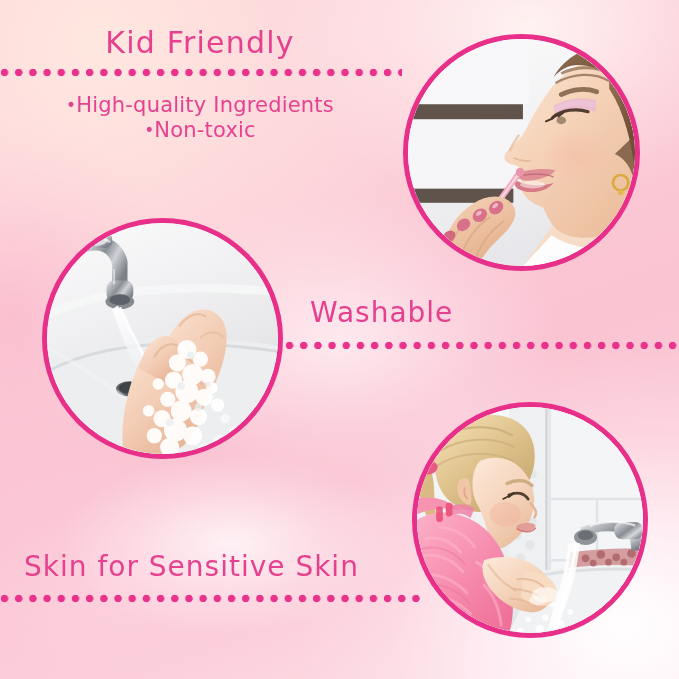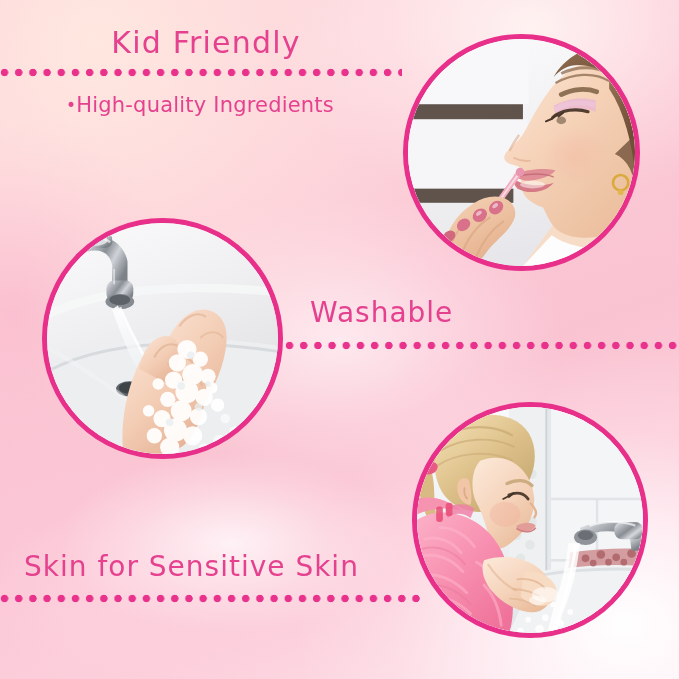--- a/index.html
+++ b/index.html
@@ -88,21 +88,20 @@
     text-align: center;
   }
 
   #heading-kid-friendly {
     left: 0;
     top: 28px;
     width: 400px;
     text-align: center;
     font-size: 30px;
     letter-spacing: 1.2px;
-    padding-left: 6px;
   }
 
   #bullet-list {
     position: absolute;
     left: 0;
     top: 93px;
     width: 400px;
     text-align: center;
   }
   #bullet-list .bullet-line {
@@ -178,20 +177,21 @@
   <div class="bg-layer bg-glow-bl"></div>
   <div class="bg-layer bg-glow-center-white"></div>
   <div class="bg-layer bg-glow-br"></div>
 
   <div class="txt" id="heading-kid-friendly">Kid Friendly</div>
 
   <div class="dotted-rule" id="divider-top"></div>
 
   <div id="bullet-list">
     <div class="bullet-line"><span class="dot-char">•</span><span>High-quality Ingredients</span></div>
+    <div class="bullet-line"><span class="dot-char">•</span><span>Non-toxic</span></div>
   </div>
 
   <div class="txt" id="heading-washable">Washable</div>
 
   <div class="dotted-rule" id="divider-mid"></div>
 
   <div class="txt" id="heading-safe-skin">Skin for Sensitive Skin</div>
 
   <div class="dotted-rule" id="divider-bot"></div>
 

